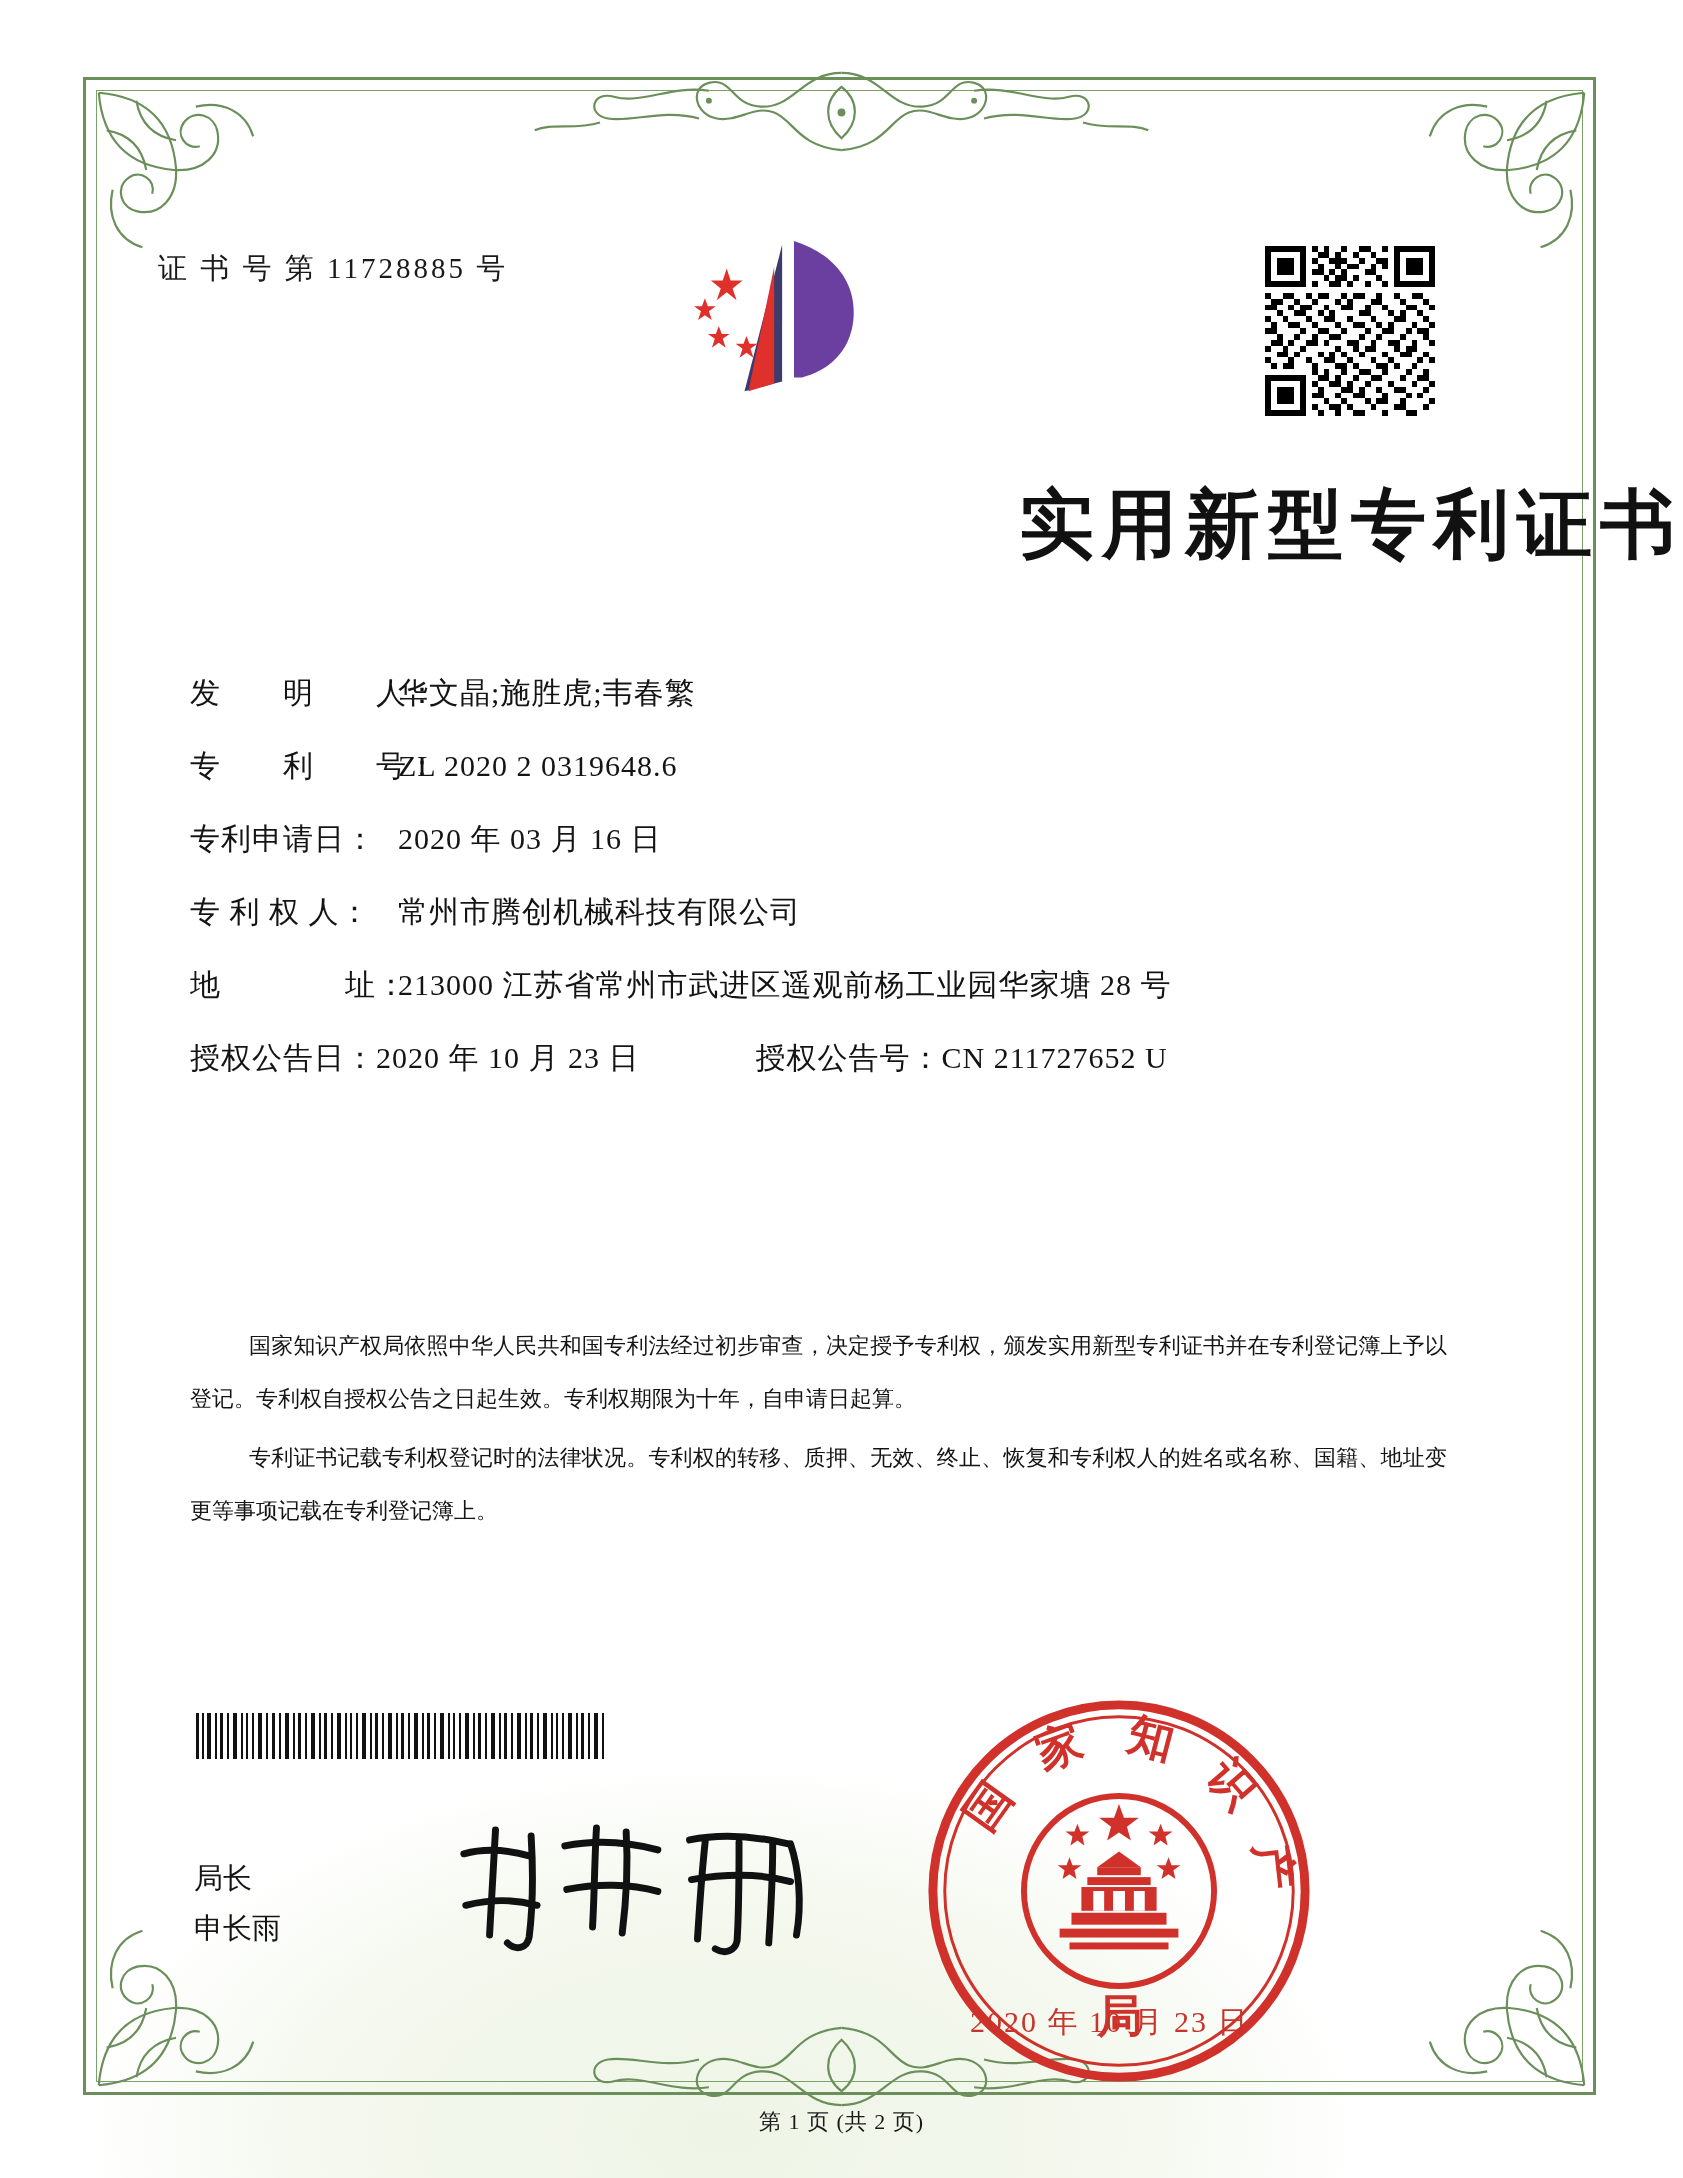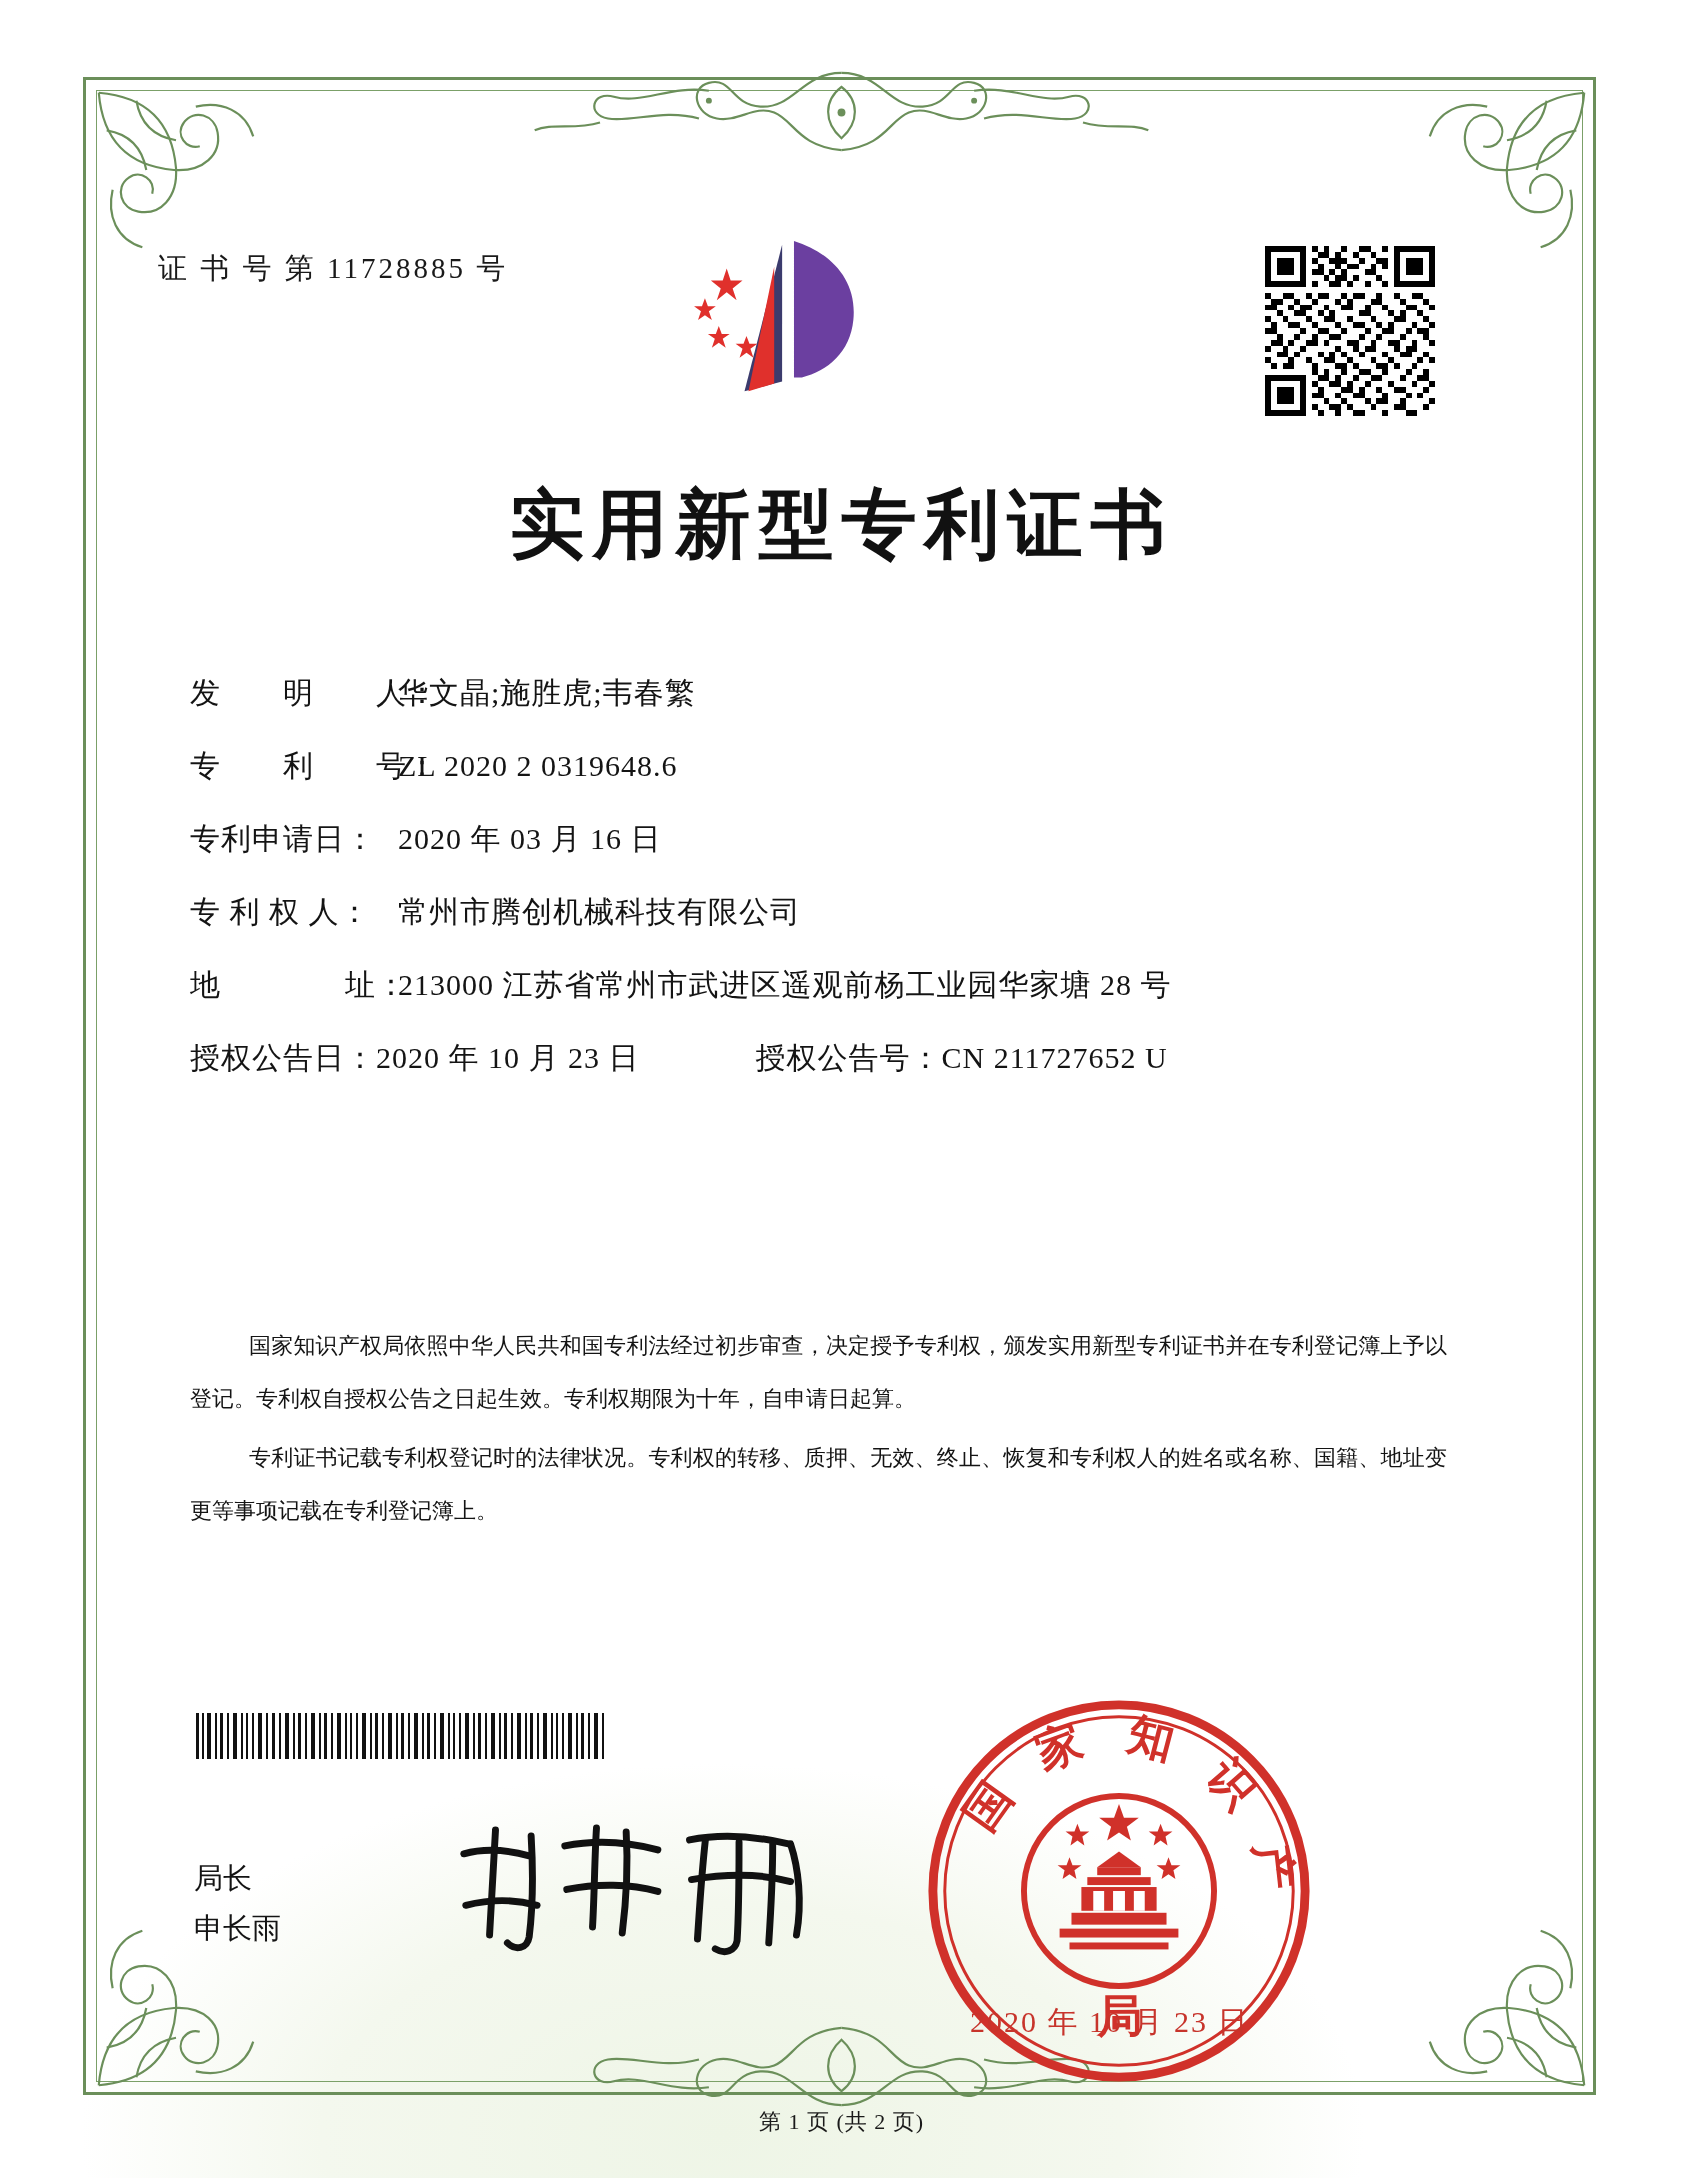--- a/index.html
+++ b/index.html
@@ -72,21 +72,21 @@
   .qr {
     position: absolute;
     left: 1265px; top: 246px;
     width: 170px; height: 170px;
   }
 
   .title {
     position: absolute;
     left: 0; top: 475px;
     width: 1683px;
-    text-align: center;
+    text-align: right;
     font-size: 75px;
     font-weight: bold;
     letter-spacing: 8px;
     color: #111111;
     font-family: Liberation Mono, monospace;
   }
 
   
   .fields {
     position: absolute;

